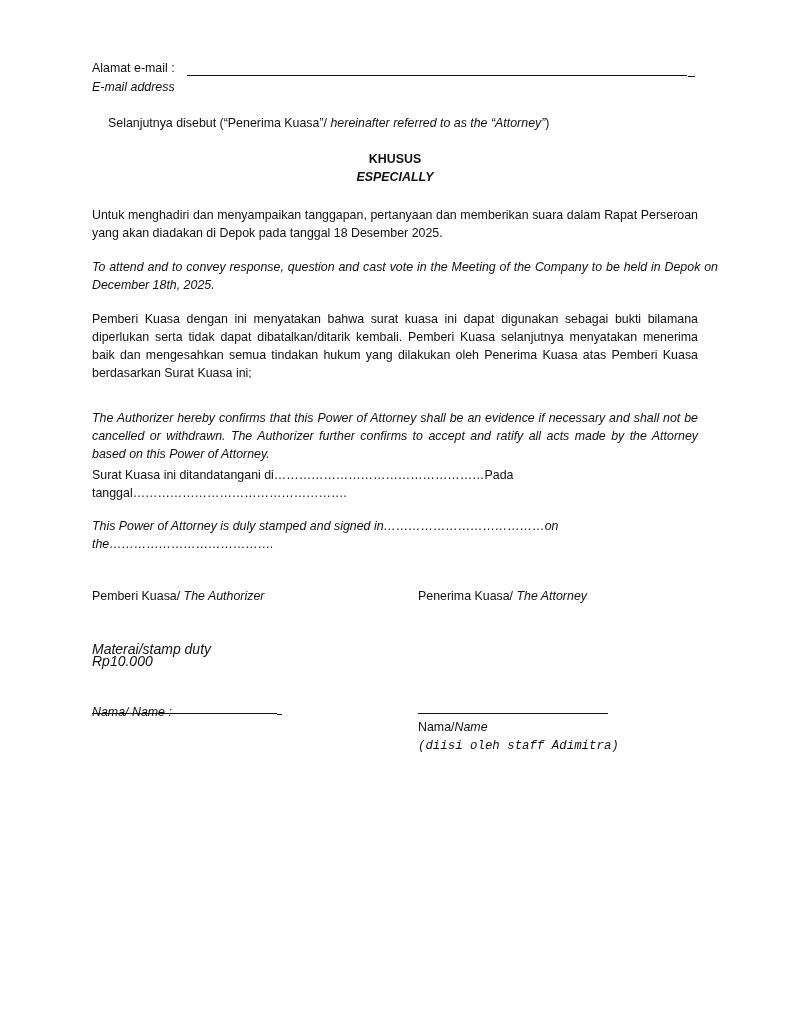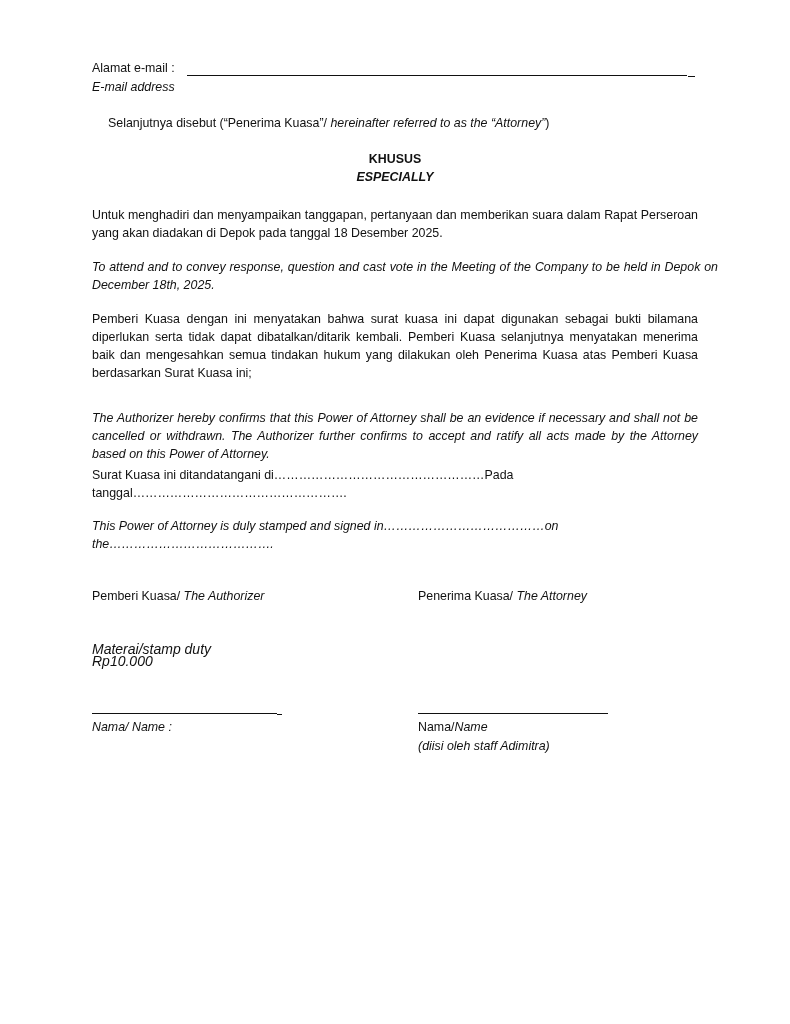--- a/index.html
+++ b/index.html
@@ -50,17 +50,17 @@
   <span>Penerima Kuasa/ </span><span class="it">The Attorney</span>
 </div>
 
 <span class="abs small" style="left:92px; top:641px;">Materai/stamp duty</span>
 <span class="abs small" style="left:92px; top:653px;">Rp10.000</span>
 
 <div class="uline" style="left:92px; top:713px; width:185px;"></div>
 <div class="uline" style="left:277px; top:714px; width:5px;"></div>
 <div class="uline" style="left:418px; top:713px; width:190px;"></div>
 
-<span class="abs it" style="left:92px; top:720px;">Nama/ Name :</span>
+<span class="abs it" style="left:92px; top:705px;">Nama/ Name :</span>
 <div class="abs" style="left:418px; top:720px;">
   <span>Nama/</span><span class="it">Name</span>
 </div>
-<span class="abs it" style="left:418px; top:739px;">(diisi oleh staff Adimitra)</span>
+<span class="abs it" style="left:418px; top:739px;font-family:Liberation Mono, monospace;">(diisi oleh staff Adimitra)</span>
 
 </body></html>

